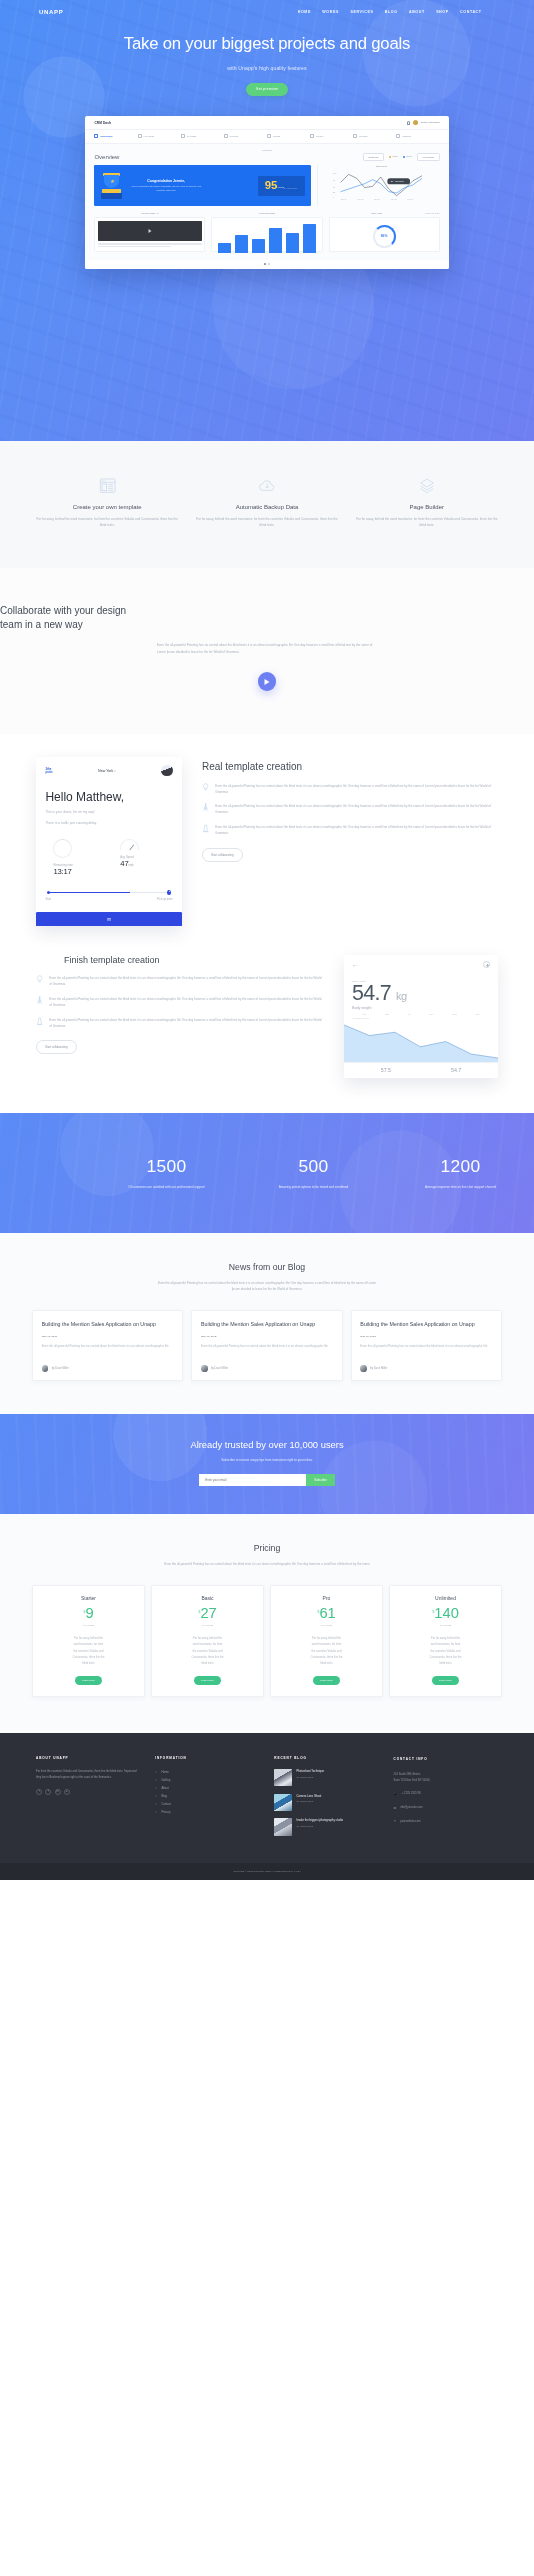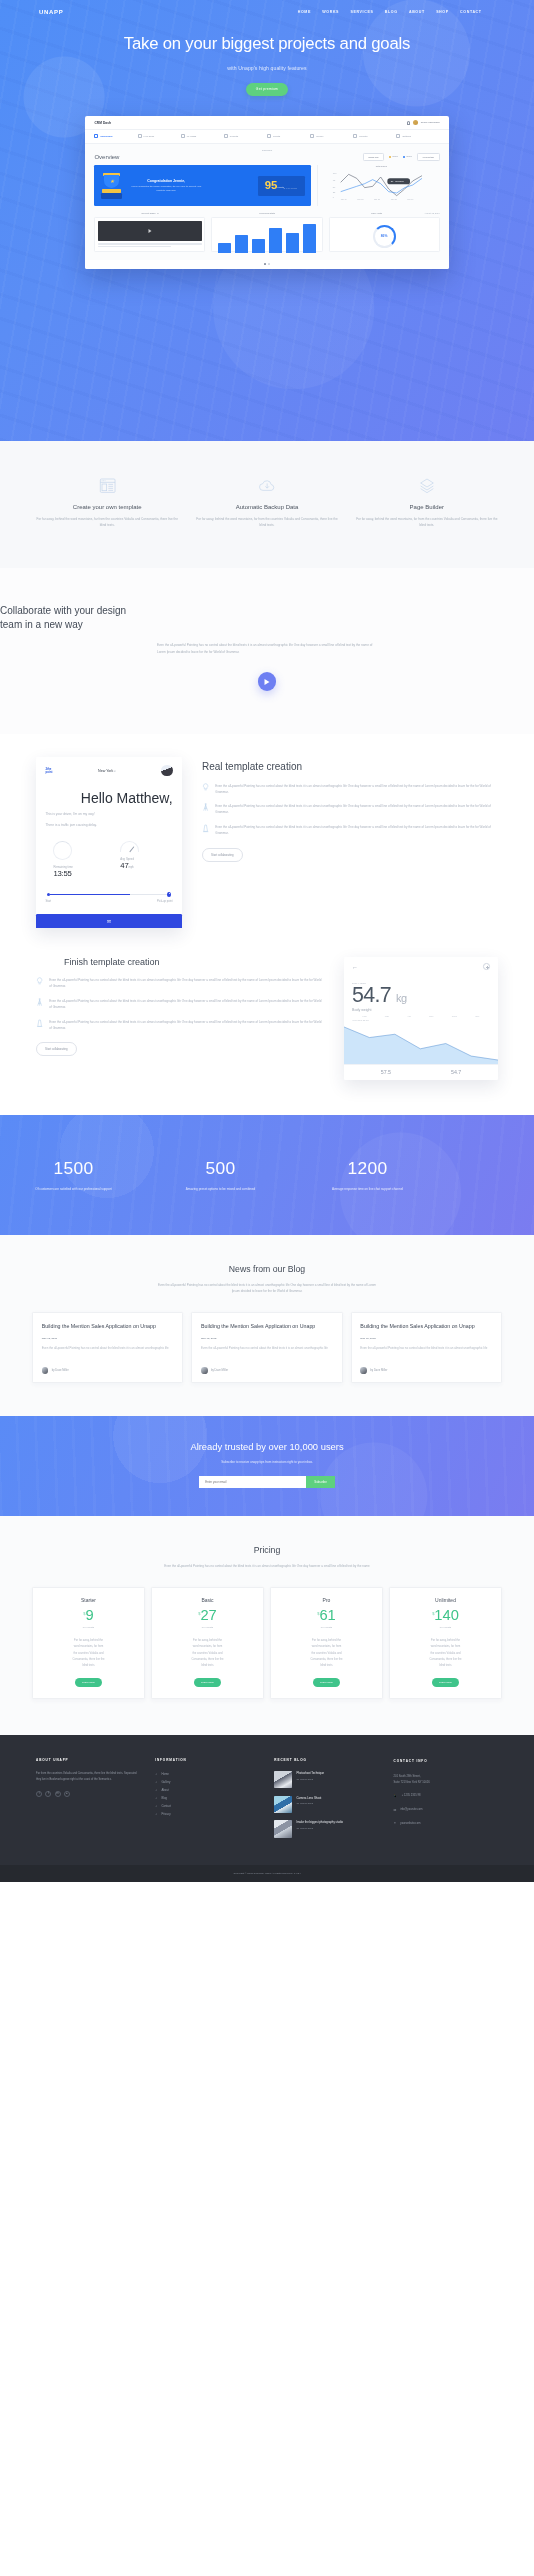--- a/index.html
+++ b/index.html
@@ -99,21 +99,21 @@
   .play:after{content:"";position:absolute;left:52%;top:50%;transform:translate(-50%,-50%);
     border-left:5.3px solid #fff;border-top:3.3px solid transparent;border-bottom:3.3px solid transparent;}
 
   
   .rt{background:#fff;padding:23px 36px 17.4px;display:flex;gap:20px;}
   .phone{width:146px;flex:0 0 146px;background:#fff;border-radius:1.3px;box-shadow:0 6.7px 17.4px rgba(35,50,95,.11);padding:8px 9.4px 0;}
   .ph-top{display:flex;align-items:center;justify-content:space-between;}
   .ph-logo{color:#2f5de0;font-weight:bold;font-size:2.9px;line-height:1.05;}
   .ph-city{font-size:3.6px;color:#39414e;}
   .ph-av{width:11.4px;height:11.4px;border-radius:50%;background:linear-gradient(160deg,#e9eef6 40%,#3b3b44 41%);overflow:hidden;}
-  .ph-h{font-size:14px;color:#2b313b;font-weight:normal;margin-top:13.4px;text-align:right;}
+  .ph-h{font-size:12px;color:#2b313b;font-weight:normal;margin-top:13.4px;}
   .ph-p{font-size:3.3px;color:#aab1bd;margin-top:4.7px;line-height:1.9;}
   .ph-stats{display:flex;gap:14.7px;margin-top:13.4px;padding-left:8px;}
   .ph-st{flex:1;}
   .ring{width:18.7px;height:18.7px;border-radius:50%;border:1.7px solid #eceff4;border-top-color:#dfe4ec;}
   .spd{width:18.7px;height:10.7px;border:1.7px solid #eceff4;border-bottom:0;border-radius:10.7px 10.7px 0 0;position:relative;}
   .spd i{position:absolute;left:8px;bottom:0;width:1px;height:7.3px;background:#9aa2b0;transform-origin:bottom center;transform:rotate(38deg);border-radius:0.7px;}
   .ph-st .lb{font-size:2.8px;color:#a8afba;margin-top:5.3px;}
   .ph-st .vl{font-size:7.7px;color:#252b35;letter-spacing:-0.2px;}
   .ph-st .vl small{font-size:2.9px;color:#a8afba;}
   .track{margin:13.4px 0 0;display:flex;align-items:center;gap:0;position:relative;padding:0 1.3px;}
@@ -146,21 +146,21 @@
   .w-date{font-size:2.5px;color:#b3b9c4;padding:0 8px;margin-top:12px;}
   .w-val{padding:0 8px;font-size:21.4px;color:#4b5663;font-weight:300;line-height:1;letter-spacing:-0.7px;}
   .w-val small{font-size:11px;color:#b0b7c2;}
   .w-lbl{padding:0 8px;font-size:3.6px;color:#a3aab5;margin-top:2px;}
   .w-sub{padding:0 8px;font-size:2.4px;color:#c3c9d2;margin-top:6.7px;}
   .w-chart{position:relative;height:41px;margin-top:1.3px;}
   .w-months{position:absolute;top:-8px;left:0;right:0;display:flex;justify-content:space-around;font-size:2.4px;color:#c3c9d2;padding:0 9.4px;}
   .w-foot{display:flex;justify-content:space-around;padding:3.3px 6.7px 5.3px;font-size:5.3px;color:#9aa2b0;border-top:0.7px solid #f0f2f6;}
 
   
-  .stats{position:relative;height:120px;background:linear-gradient(120deg,#5a8bf6 0%,#6b86f3 50%,#7b7cf0 100%);overflow:hidden;display:flex;align-items:center;justify-content:flex-start;}
+  .stats{position:relative;height:120px;background:linear-gradient(120deg,#5a8bf6 0%,#6b86f3 50%,#7b7cf0 100%);overflow:hidden;display:flex;align-items:center;justify-content:flex-end;}
   .stats:before{content:"";position:absolute;inset:0;background:
      radial-gradient(circle at 20% 30%, rgba(255,255,255,.06) 0 47px, transparent 47px),
      radial-gradient(circle at 75% 65%, rgba(255,255,255,.05) 0 60px, transparent 61px),
      repeating-linear-gradient(96deg, rgba(255,255,255,.03) 0 2.7px, transparent 2.7px 20px);}
   .stats-row{position:relative;z-index:2;display:flex;width:441px;text-align:center;}
   .stat{flex:1;}
   .stat .n{color:#fff;font-size:17.4px;font-weight:300;letter-spacing:0.3px;}
   .stat .d{color:rgba(255,255,255,.82);font-size:3.1px;line-height:2.1;margin-top:6.7px;padding:0 13.4px;}
 
   
@@ -440,21 +440,21 @@
         <div class="ph-city"><span>New York</span> <span style="font-size:2.7px;color:#9aa2b0">▾</span></div>
         <div class="ph-av"></div>
       </div>
       <h3 class="ph-h">Hello Matthew,</h3>
       <div class="ph-p">This is your driver, I'm on my way!</div>
       <div class="ph-p">There is a traffic jam causing delay.</div>
       <div class="ph-stats">
         <div class="ph-st">
           <div class="ring"></div>
           <div class="lb">Remaining time</div>
-          <div class="vl">13:55</div>
+          <div class="vl">13:17</div>
         </div>
         <div class="ph-st">
           <div class="spd">
               <i></i>
             </div>
           <div class="lb">Avg Speed</div>
           <div class="vl"><span>47</span><small>mph</small></div>
         </div>
       </div>
       <div class="track">

